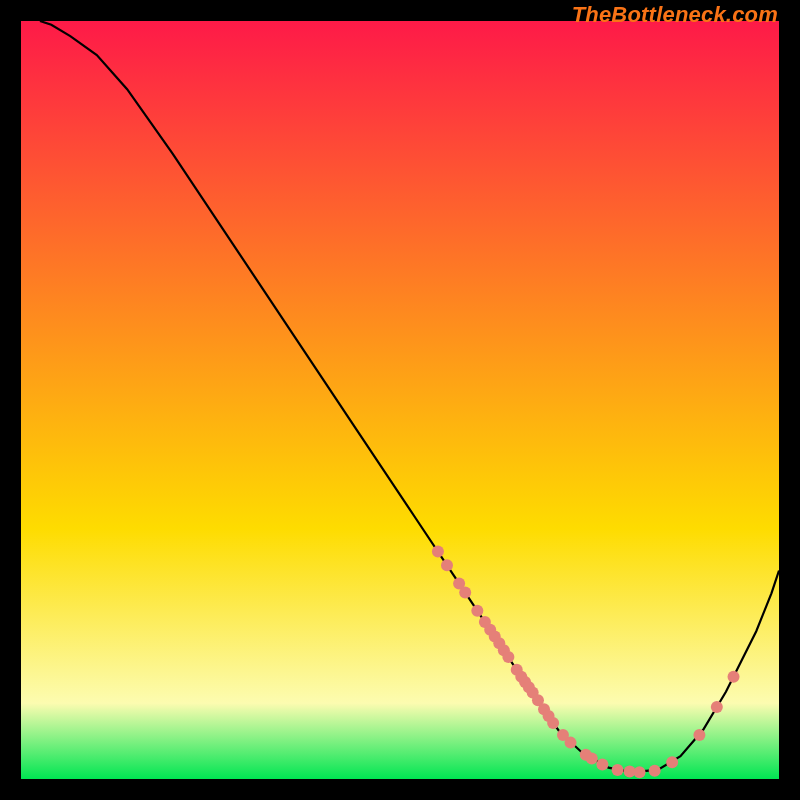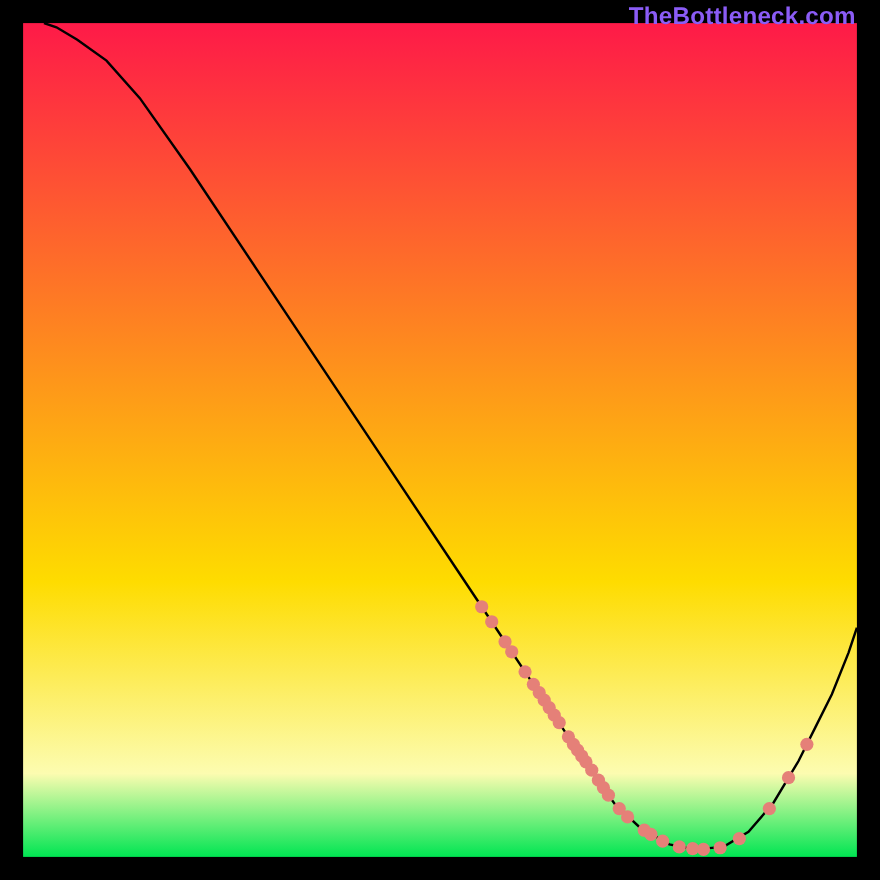--- a/index.html
+++ b/index.html
@@ -17,22 +17,23 @@
     width: 758px;
     height: 758px;
   }
   .watermark {
     position: absolute;
     top: 2px;
     right: 22px;
     font-family: Arial, Helvetica, sans-serif;
     font-size: 22px;
     font-weight: 600;
-    color: #8b5cf6;
+    color: #f97316;
     letter-spacing: 0.2px;
+    font-style: italic;
   }
   svg {
     display: block;
   }
 </style>
 </head>
 <body>
 
 <div class="chart-container">
   <svg id="chart-svg" width="758" height="758" viewBox="0 0 758 758">

